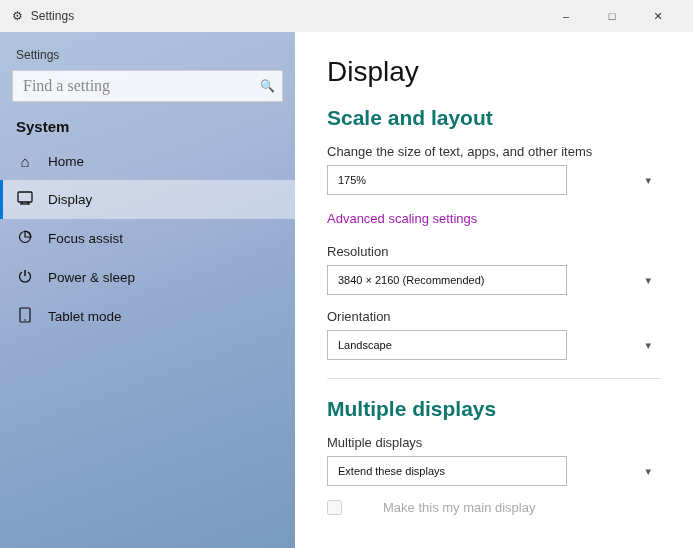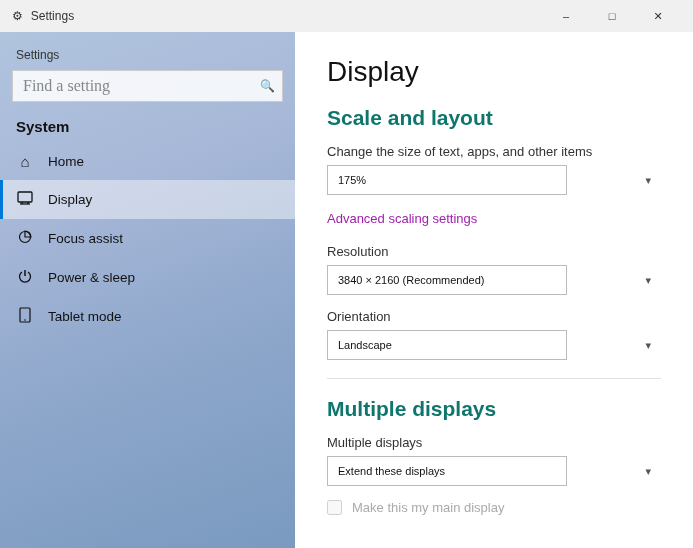--- a/index.html
+++ b/index.html
@@ -206,20 +206,21 @@
       gap: 10px;
       margin-top: 14px;
     }
     .checkbox-row input[type="checkbox"] {
       width: 15px;
       height: 15px;
     }
     .checkbox-label {
       font-size: 13px;
       color: #aaa;
+      margin-left: 31px;
     }
   </style>
 </head>
 <body>
 
 <div class="title-bar">
   <div class="title-bar-left">
     <span>⚙</span>
     <span>Settings</span>
   </div>

